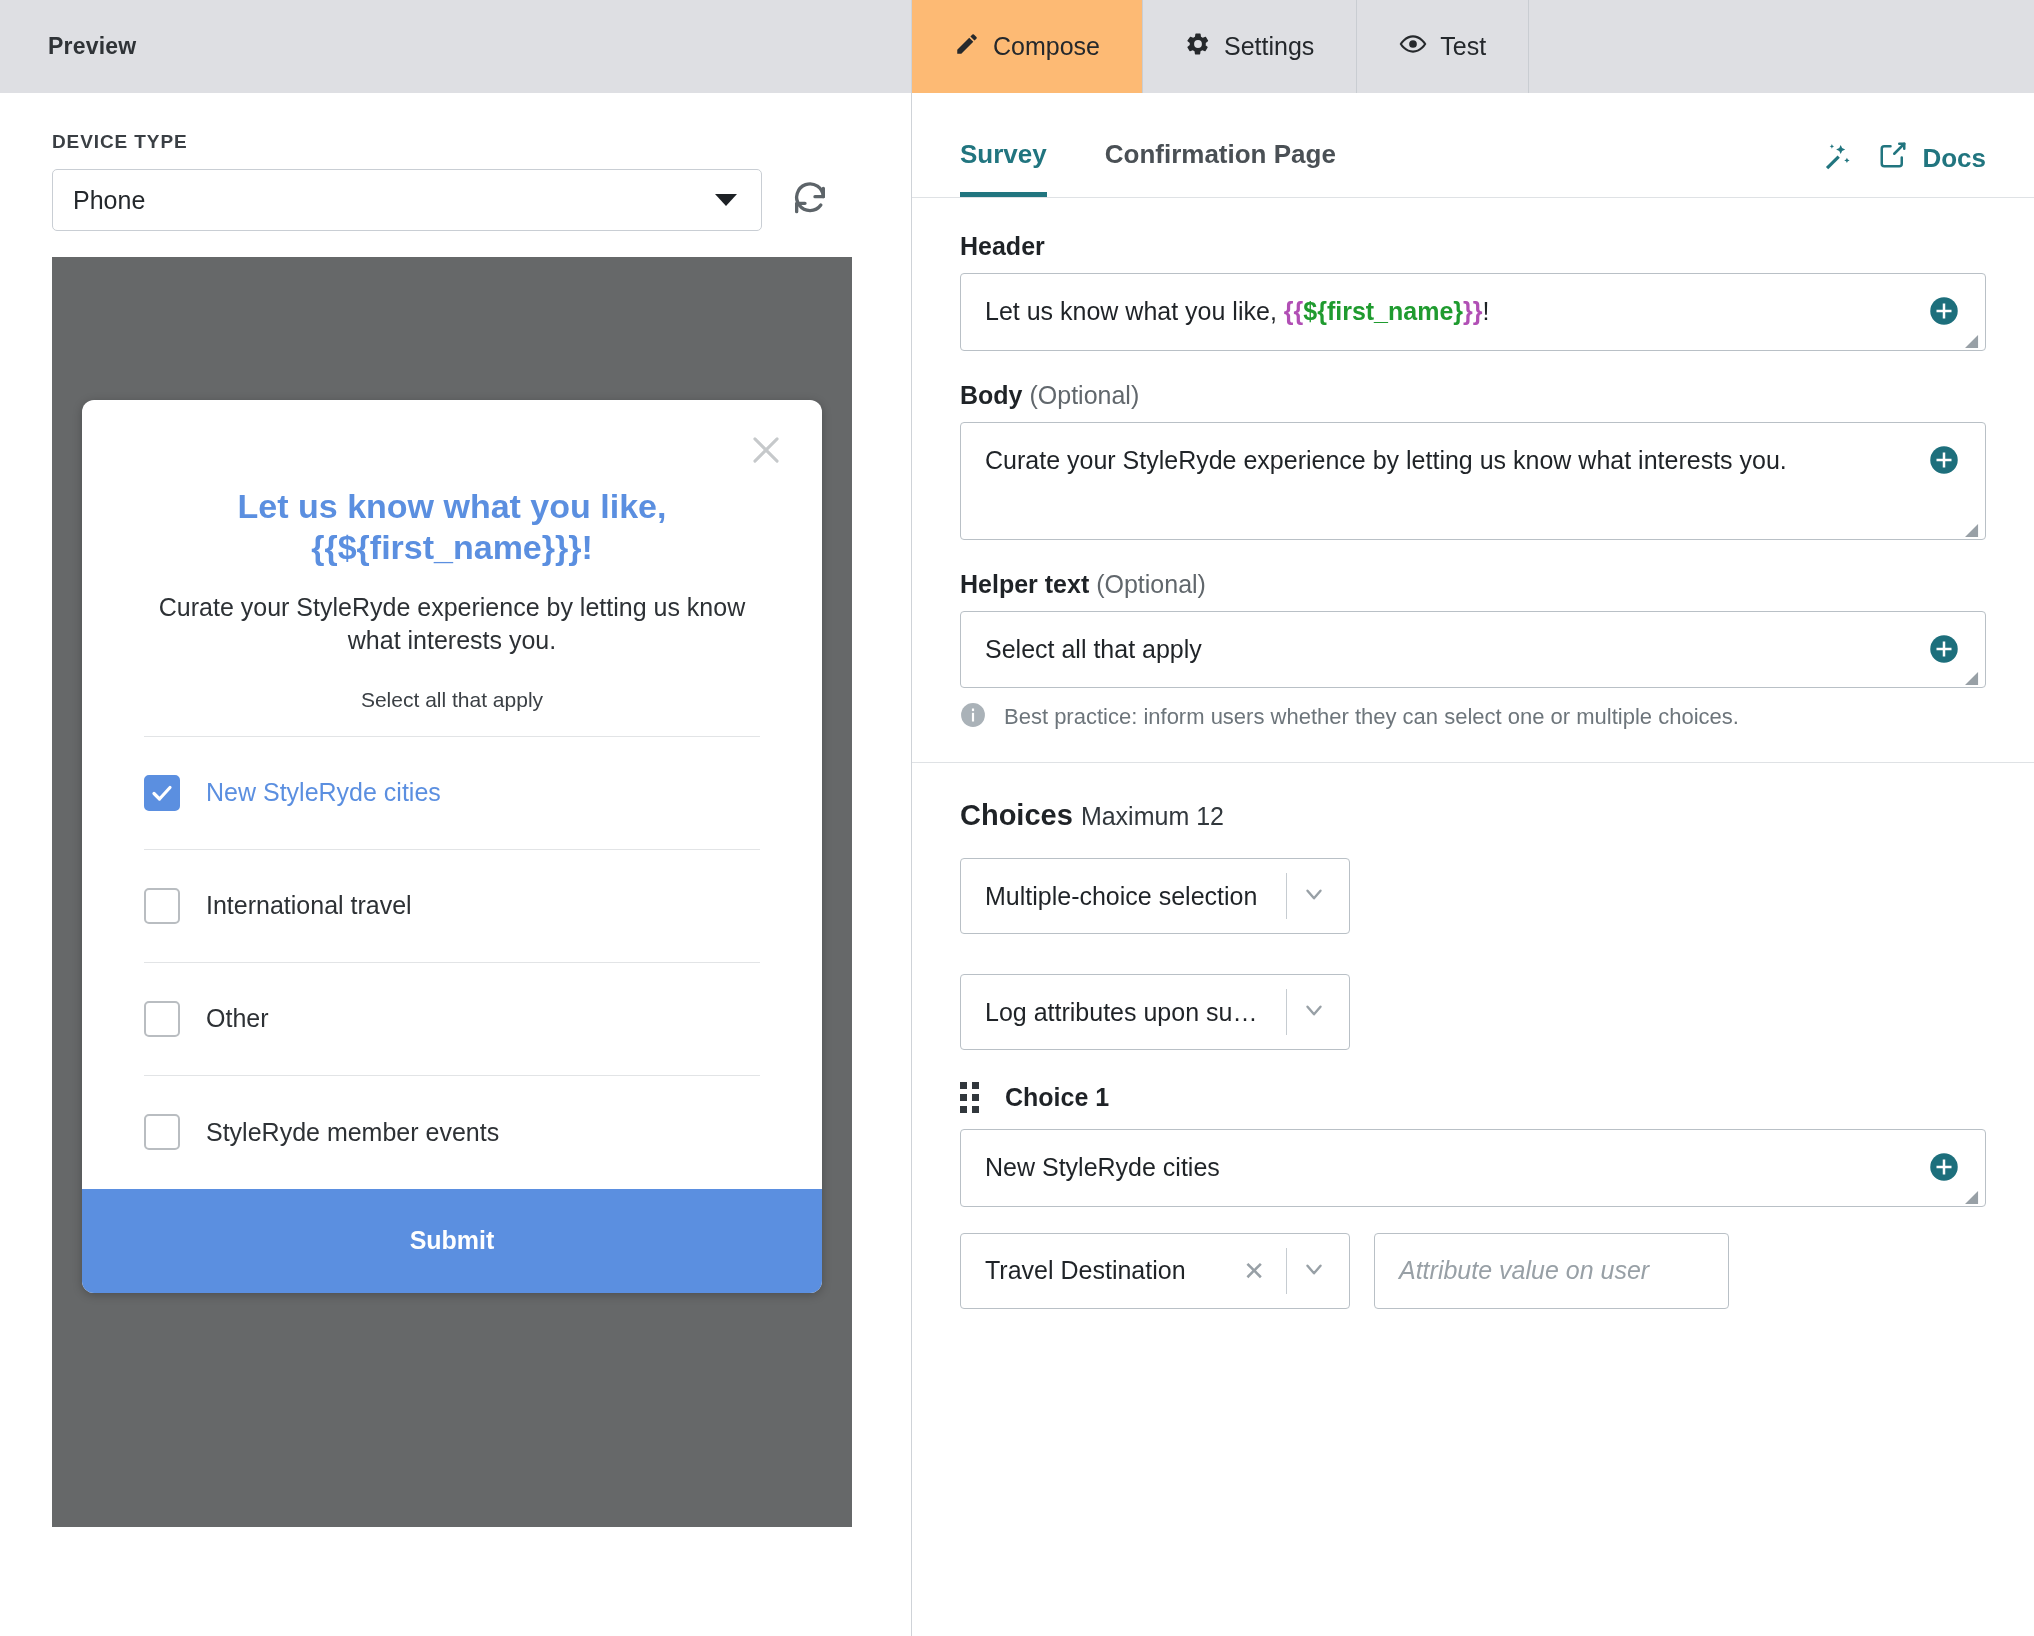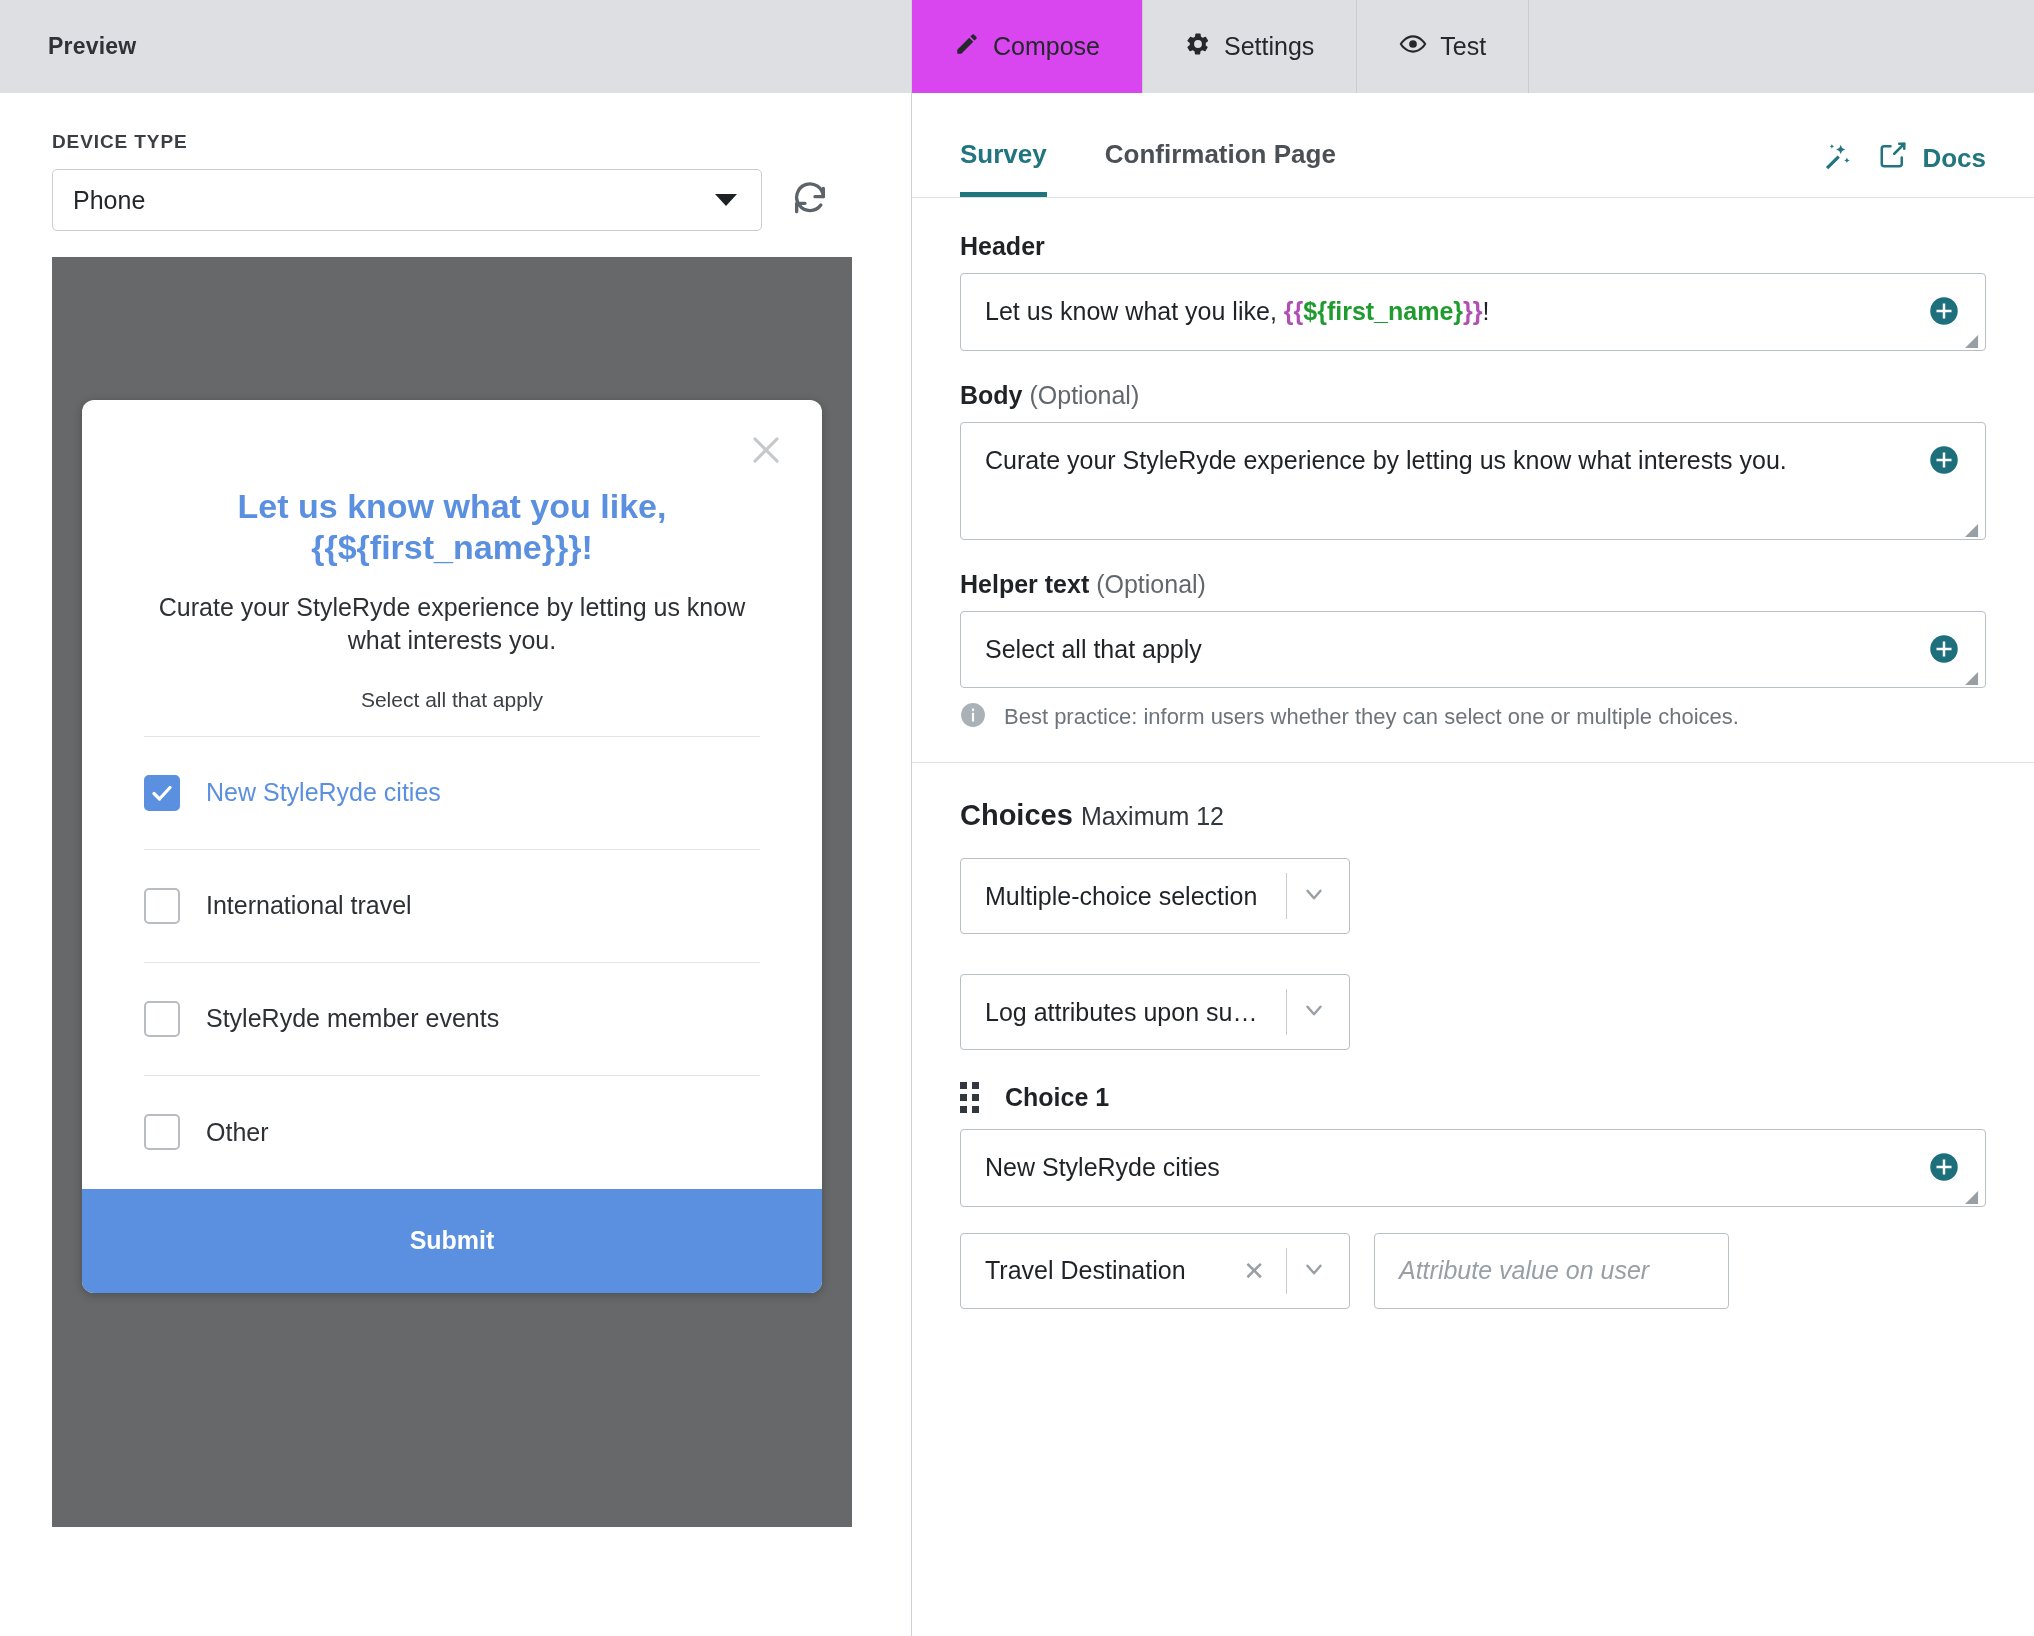--- a/index.html
+++ b/index.html
@@ -106,21 +106,21 @@
   
   .right { flex:1; height:1636px; background:#fff; position:relative; }
   .tabbar {
     height:93px; background:#dedfe3; display:flex; align-items:stretch;
   }
   .tab {
     display:flex;align-items:center;gap:13px;
     padding: 0 42px; font-size:25px; color:#24282c;
     border-right:1px solid #c9cdd2; cursor:pointer;
   }
-  .tab.active { background:#d946ef; }
+  .tab.active { background:#fdba74; }
   .tab-rest { flex:1; border-right:none; }
 
   .theme-row {
     height:133px; display:flex; align-items:center;
     padding: 0 48px 0 48px;
     border-bottom:1px solid #dfe2e5;
     justify-content:space-between;
   }
   .theme-title { font-size:30px;font-weight:700;color:#22262a;}
   .swatch-wrap { display:flex; align-items:center; gap:22px; }
@@ -250,25 +250,25 @@
                   </svg>
               </span>
               <span class="clabel sel">New StyleRyde cities</span>
             </div>
             <div class="choice-row">
               <span class="cbox"></span>
               <span class="clabel">International travel</span>
             </div>
             <div class="choice-row">
               <span class="cbox"></span>
-              <span class="clabel">StyleRyde member events</span>
+              <span class="clabel">Other</span>
             </div>
             <div class="choice-row">
               <span class="cbox"></span>
-              <span class="clabel">Other</span>
+              <span class="clabel">StyleRyde member events</span>
             </div>
           </div>
         </div>
 
         <div class="submit-bar">Submit</div>
       </div>
     </div>
   </div>
 
   <div class="right">

